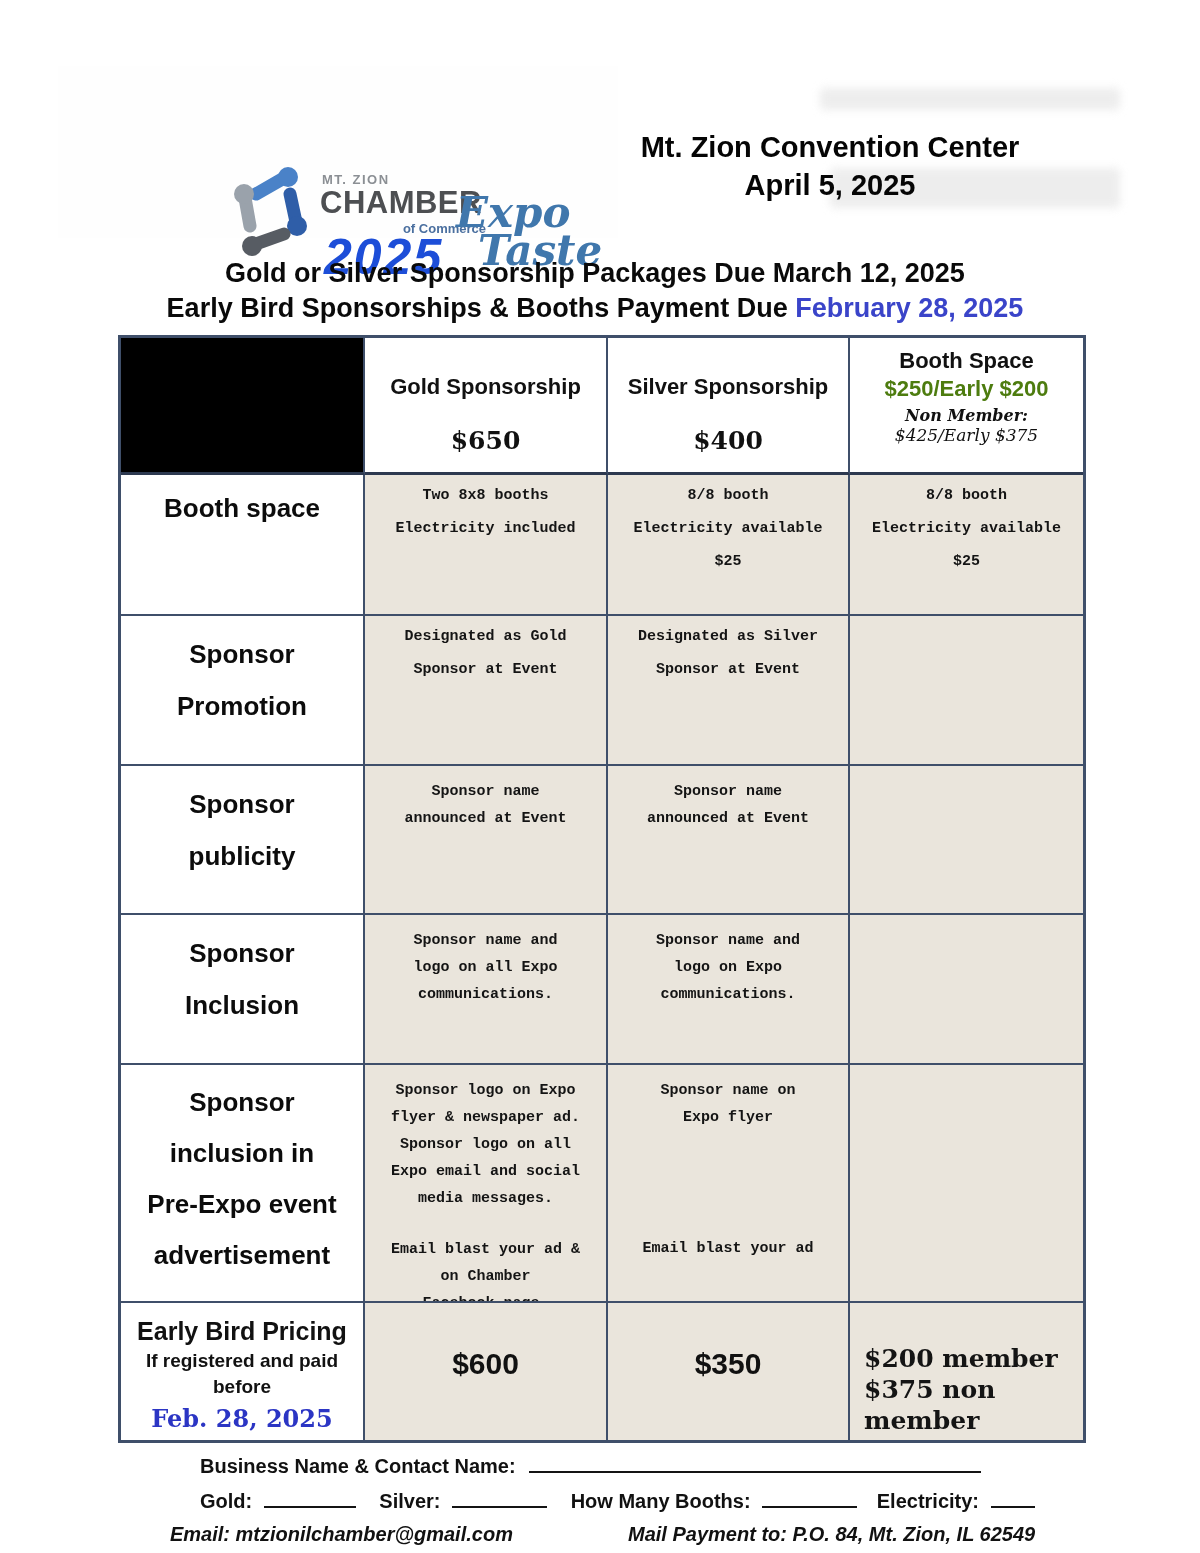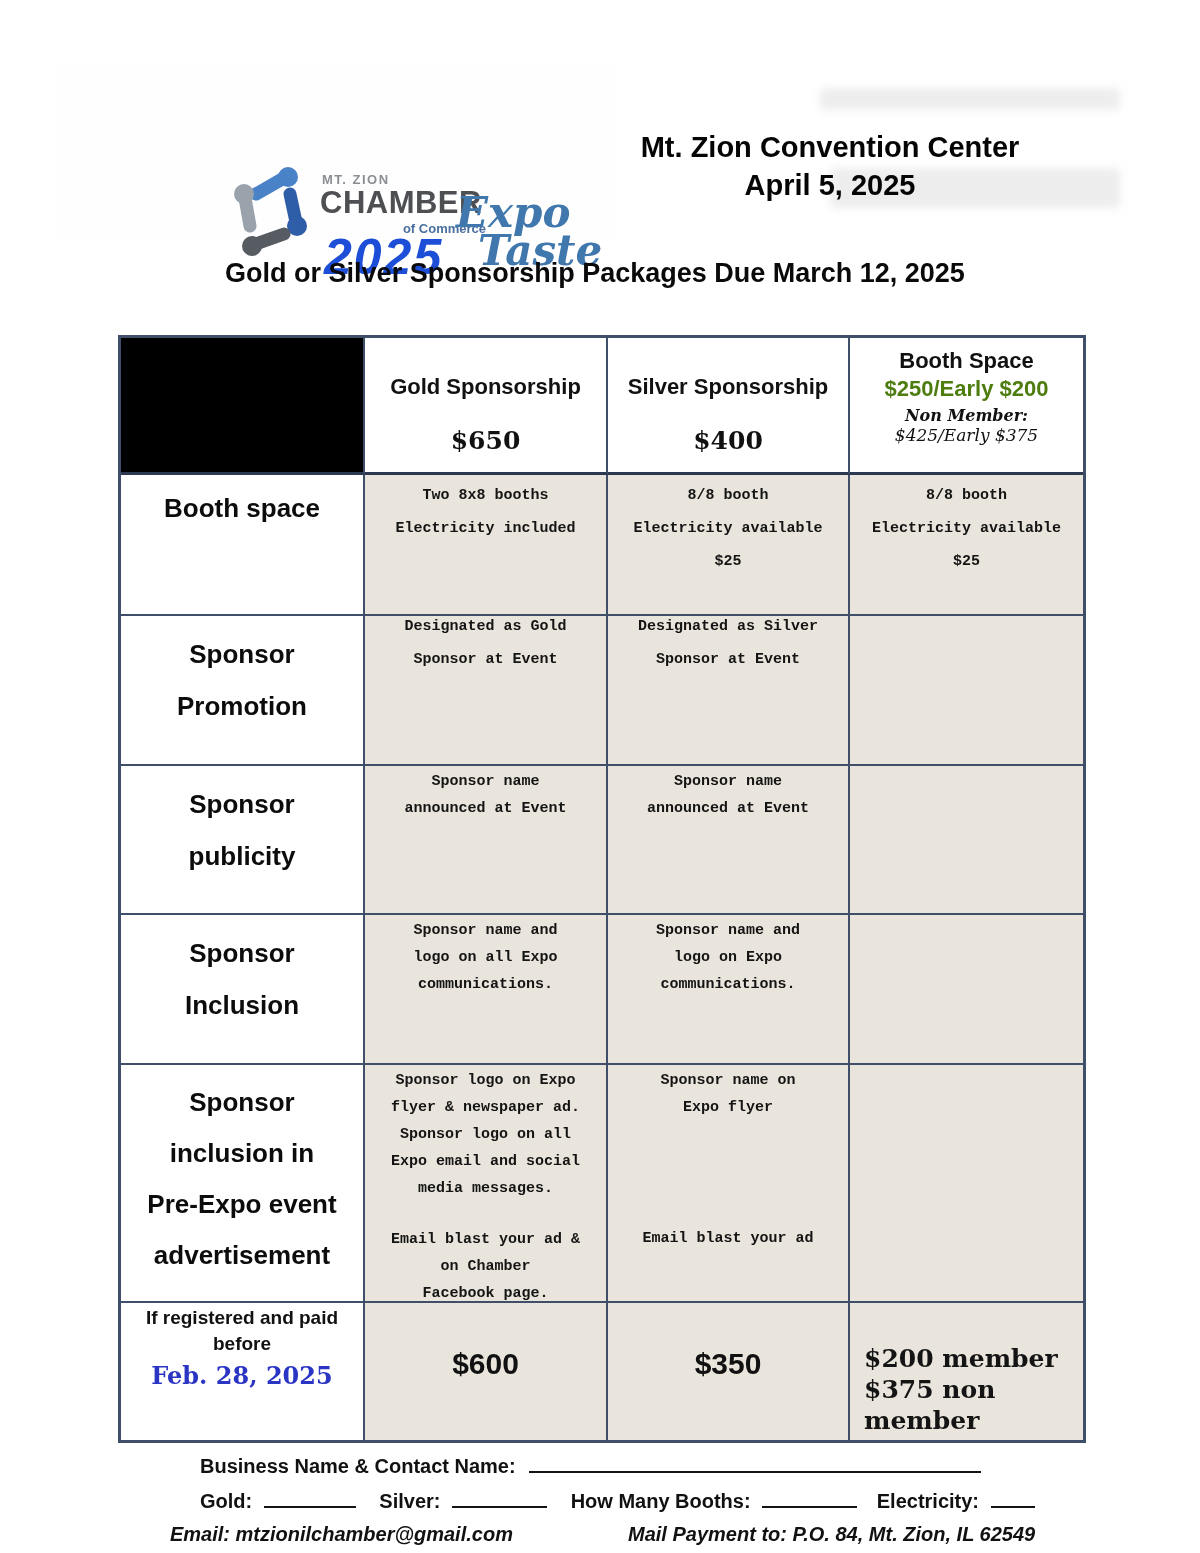--- a/index.html
+++ b/index.html
@@ -50,21 +50,21 @@
   .hdr-nonmember-label { font-family:"DejaVu Serif", serif; font-style:italic; font-weight:700; font-size:16px; margin-top:4px; }
   .hdr-nonmember-price { font-family:"DejaVu Serif", serif; font-style:italic; font-size:17px; margin-top:0; }
   .row-label { font-size:26px; font-weight:700; color:#0c0c0c; }
   .row-label .ln { display:block; }
   .lbl-pad1 { padding-top:18px; }
   .lbl-pad2 { padding-top:12px; line-height:52px; }
   .lbl-pad5 { padding-top:12px; line-height:51px; }
   .body-ln { display:block; font-size:15px; font-weight:700; color:#141414;font-family:Liberation Mono, monospace; }
   .sp14 .body-ln { margin-bottom:16px; }
   .pt12 { padding-top:12px; }
-  .pt14 { padding-top:2px; }
+  .pt14 { padding-top:12px; }
   .tight { line-height:27px; }
   .p2-gold { margin-top:24px; }
   .p2-silver { margin-top:104px; }
   .eb-title { font-size:25px; font-weight:700; padding-top:14px; }
   .eb-sub { font-size:19px; font-weight:700; line-height:26px; margin-top:2px; }
   .eb-date { font-family:"DejaVu Serif", serif; font-weight:700; font-size:24px; color:#2b35c4; margin-top:4px; }
   .eb-amount { font-family:Liberation Sans, sans-serif; font-weight:700; font-size:30px; padding-top:44px; }
   .eb-booth { text-align:left; padding:40px 0 0 14px; }
   .eb-booth .body-ln { font-family:"DejaVu Serif", serif; font-size:25px; font-weight:700; line-height:31px; }
   
@@ -102,20 +102,21 @@
     <div class="logo-taste">Taste</div>
   </div>
 
   <div class="venue">
     <div>Mt. Zion Convention Center</div>
     <div>April 5, 2025</div>
   </div>
 
   <div class="doc-title">
     <div>Gold or Silver Sponsorship Packages Due March 12, 2025</div>
+    <div><span>Early Bird Sponsorships &amp; Booths Payment Due </span><span class="blue">February 28, 2025</span></div>
   </div>
 
   <div class="pricing-table">
 
     <div class="cell hdr black"></div>
     <div class="cell hdr">
       <div class="hdr-title">Gold Sponsorship</div>
       <div class="hdr-price">$650</div>
     </div>
     <div class="cell hdr">
@@ -216,20 +217,21 @@
         <span class="body-ln">Sponsor name on</span>
         <span class="body-ln">Expo flyer</span>
       </div>
       <div class="p2-silver">
         <span class="body-ln">Email blast your ad</span>
       </div>
     </div>
     <div class="cell body last-col"></div>
 
     <div class="cell label last-row">
+      <div class="eb-title">Early Bird Pricing</div>
       <div class="eb-sub">
         <span class="ln" style="display:block">If registered and paid</span>
         <span class="ln" style="display:block">before</span>
       </div>
       <div class="eb-date">Feb. 28, 2025</div>
     </div>
     <div class="cell body last-row">
       <div class="eb-amount">$600</div>
     </div>
     <div class="cell body last-row">

